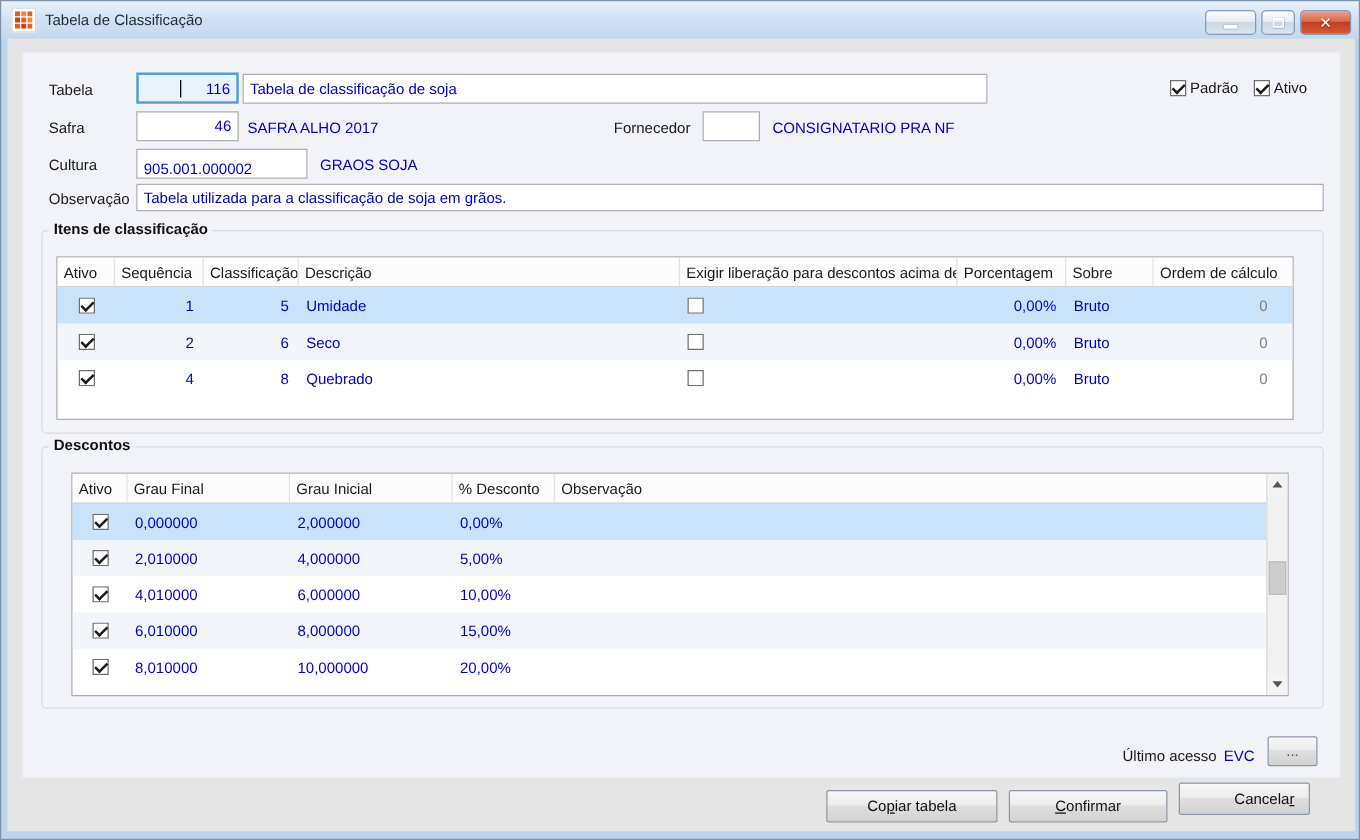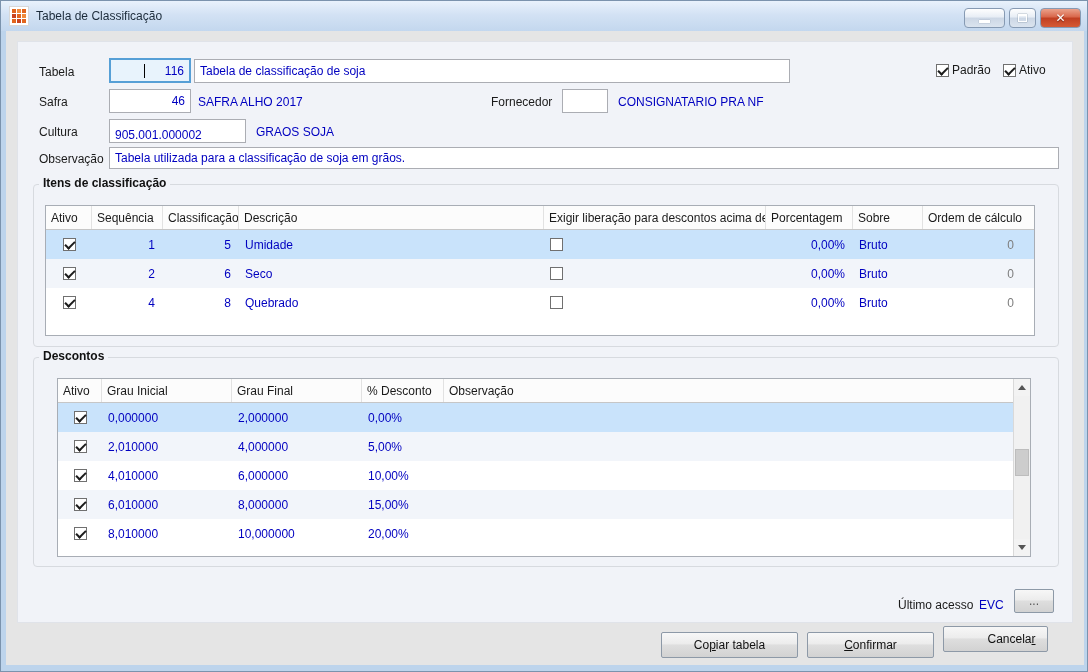--- a/index.html
+++ b/index.html
@@ -207,22 +207,22 @@
       </div>
     </div>
 
     <div class="groupbox" style="left:27px;top:326px;width:1026px;height:210px;">
       <span class="gb-title">Descontos</span>
     </div>
     <div class="grid g2" style="left:51px;top:347px;width:974px;height:179px;">
       <div style="position:absolute;left:0;top:0;right:17px;bottom:0;">
         <div class="ghead">
           <div class="hcell">Ativo</div>
+          <div class="hcell">Grau Final</div>
           <div class="hcell">Grau Inicial</div>
-          <div class="hcell">Grau Final</div>
           <div class="hcell">% Desconto</div>
           <div class="hcell" style="border-right:none;">Observação</div>
         </div>
 
         <div class="grow sel">
           <div class="cell c">
               <span class="checkbox checked"></span>
             </div>
           <div class="cell">0,000000</div>
           <div class="cell">2,000000</div>

